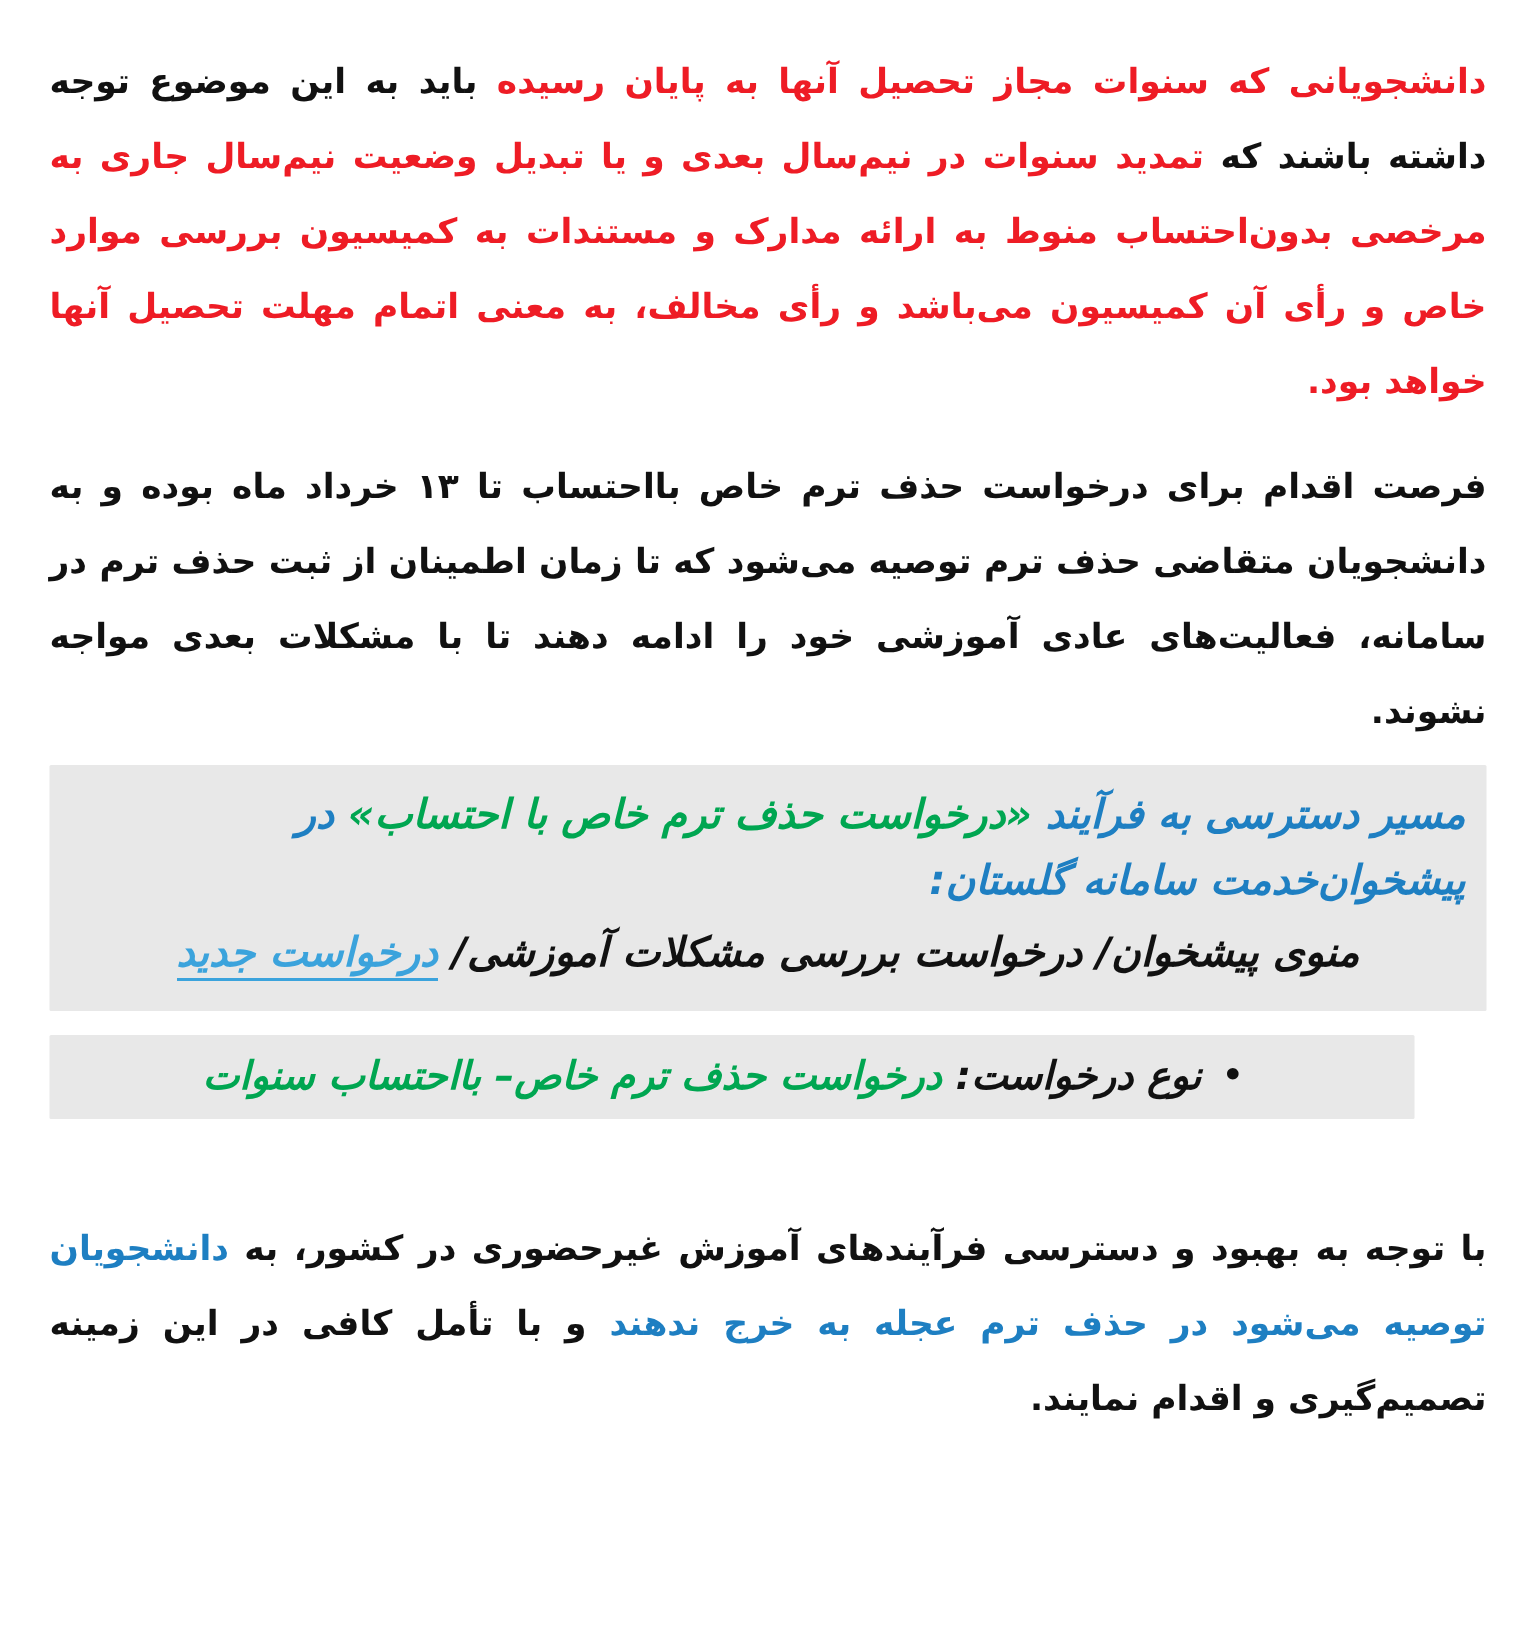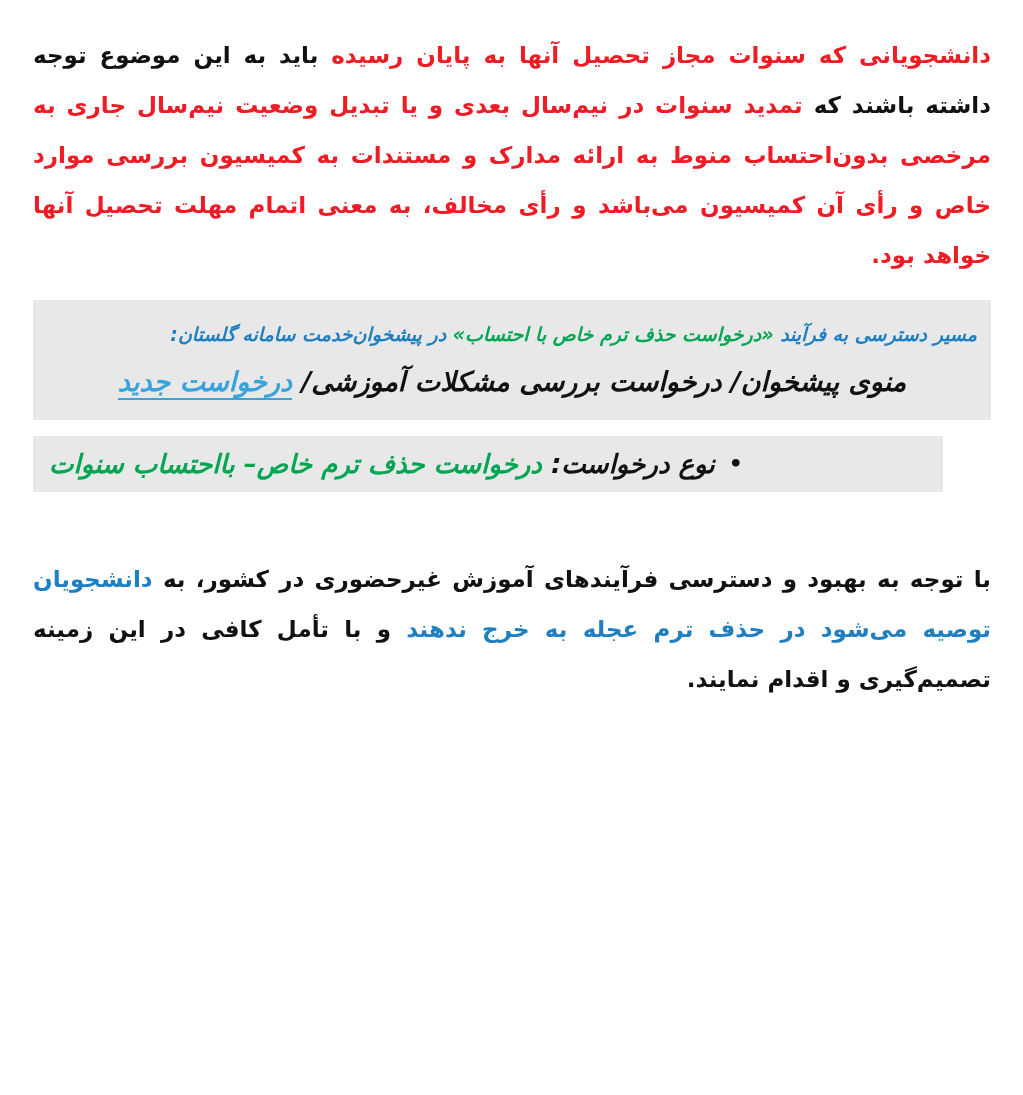--- a/index.html
+++ b/index.html
@@ -24,41 +24,41 @@
   .p2 { margin-bottom:12px; }
   .p3 { margin-bottom:10px; }
 
   .hl-box {
     border-radius:1px;
   }
   .box-path {
     padding:12px 14px 14px 14px;
   }
   .box-path .line1 {
-    font-size:19px;
+    font-size:27px;
     font-style:italic;
     line-height:44px;
     text-align:right;
   }
   .box-path .line2 {
     font-size:27px;
     font-style:italic;
     line-height:48px;
     text-align:center;
     margin-top:2px;
   }
   .box-type {
     margin-top:16px;
     margin-left:0;
     margin-right:48px;
     padding:10px 28px 10px 16px;
     font-size:26px;
     font-style:italic;
     line-height:36px;
-    text-align:left;
+    text-align:center;
   }
   .bullet { font-style:normal; font-size:22px; margin-left:14px; vertical-align:2px; }
 
   .p4 { margin-top:62px; }
 
   .link {
     text-decoration:none;
     border-bottom:2px solid;
     padding-bottom:1px;
     cursor:pointer;
@@ -67,20 +67,23 @@
 </head>
 <body>
 
 <div class="page">
 
   <p class="para p1">
     <span style="color: rgb(238, 28, 37);">دانشجویانی که سنوات مجاز تحصیل آنها به پایان رسیده </span><span style="color: rgb(17, 17, 17);">باید به این موضوع توجه داشته باشند که </span><span style="color: rgb(238, 28, 37);">تمدید سنوات در نیم‌سال بعدی و یا تبدیل وضعیت نیم‌سال جاری به مرخصی بدون‌احتساب منوط به ارائه مدارک و مستندات به کمیسیون بررسی موارد خاص و رأی آن کمیسیون می‌باشد و رأی مخالف، به معنی اتمام مهلت تحصیل آنها خواهد بود.</span>
   </p>
 
 
+  <p class="para p3">
+    <span style="color: rgb(17, 17, 17);">فرصت اقدام برای درخواست حذف ترم خاص بااحتساب تا ۱۳ خرداد ماه بوده و به دانشجویان متقاضی حذف ترم توصیه می‌شود که تا زمان اطمینان از ثبت حذف ترم در سامانه، فعالیت‌های عادی آموزشی خود را ادامه دهند تا با مشکلات بعدی مواجه نشوند.</span>
+  </p>
 
   <div class="hl-box box-path" style="background-color: rgb(232, 232, 232);">
     <div class="line1">
       <span style="color: rgb(30, 127, 194);">مسیر دسترسی به فرآیند </span><span style="color: rgb(0, 166, 81);">«درخواست حذف ترم خاص با احتساب»</span><span style="color: rgb(30, 127, 194);"> در پیشخوان‌خدمت سامانه گلستان:</span>
     </div>
     <div class="line2">
       <span style="color: rgb(17, 17, 17);">منوی پیشخوان/ درخواست بررسی مشکلات آموزشی/ </span><span class="link" style="color: rgb(59, 163, 220); border-bottom-color: rgb(59, 163, 220);">درخواست جدید</span>
     </div>
   </div>
 

